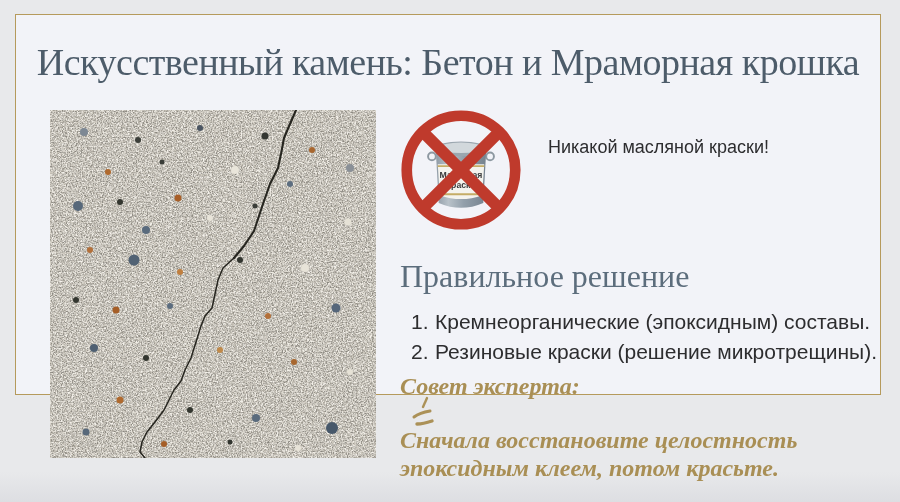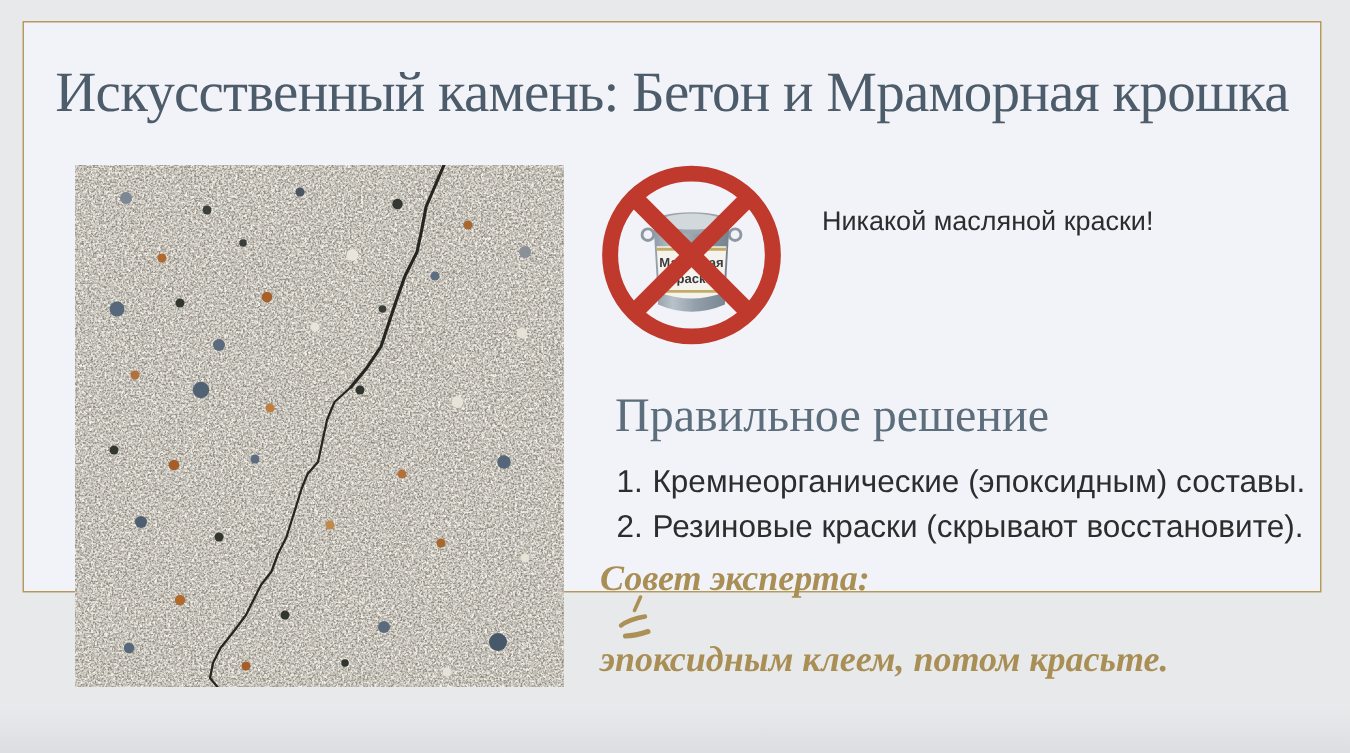--- a/index.html
+++ b/index.html
@@ -22,21 +22,21 @@
   }
   .photo svg{display:block;}
   .right-col{position:absolute;left:383px;top:91px;width:478px;height:372px;}
   .no-paint{position:absolute;left:0;top:2px;width:124px;height:124px;}
   .warning-text{
     position:absolute;left:149px;top:26px;
     font-size:18px;line-height:31px;color:#2d2d2f;
   }
   .warning-text p{margin:0;}
   .solution-heading{
-    position:absolute;left:11px;top:150px;margin:0;
+    position:absolute;left:1px;top:150px;margin:0;
     font-family:"Liberation Serif", serif;font-weight:400;
     font-size:32px;line-height:40px;color:#5c6d7c;
   }
   .solutions{
     position:absolute;left:12px;top:201px;margin:0;padding:0;list-style:none;
     font-size:21px;line-height:30px;color:#2d2d2f;
   }
   .solutions li{display:flex;}
   .solutions .num{width:24px;flex:0 0 auto;}
   .expert{
@@ -162,32 +162,33 @@
 
     <h2 class="solution-heading">Правильное решение</h2>
 
     <ol class="solutions">
       <li>
         <span class="num">1.</span>
         <span>Кремнеорганические (эпоксидным) составы.</span>
       </li>
       <li>
         <span class="num">2.</span>
-        <span>Резиновые краски (скрывают восстановите).</span>
+        <span>Резиновые краски (решение микротрещины).</span>
       </li>
     </ol>
 
     <div class="expert">
       <p class="expert-label">
         <span>Совет эксперта:</span>
         <svg class="sparkle" width="26" height="30" viewBox="0 0 26 30">
           <g stroke="#ab9157" fill="none" stroke-linecap="round">
             <path d="M18,2 L14,11" stroke-width="2.4"></path>
             <path d="M21,15 C15,16 9,18 5,21" stroke-width="3"></path>
             <path d="M23,25 C17,27 11,28 8,28" stroke-width="3.4"></path>
           </g>
         </svg>
       </p>
+      <p>Сначала восстановите целостность</p>
       <p>эпоксидным клеем, потом красьте.</p>
     </div>
 
   </div>
 </div>
 
 </body></html>

